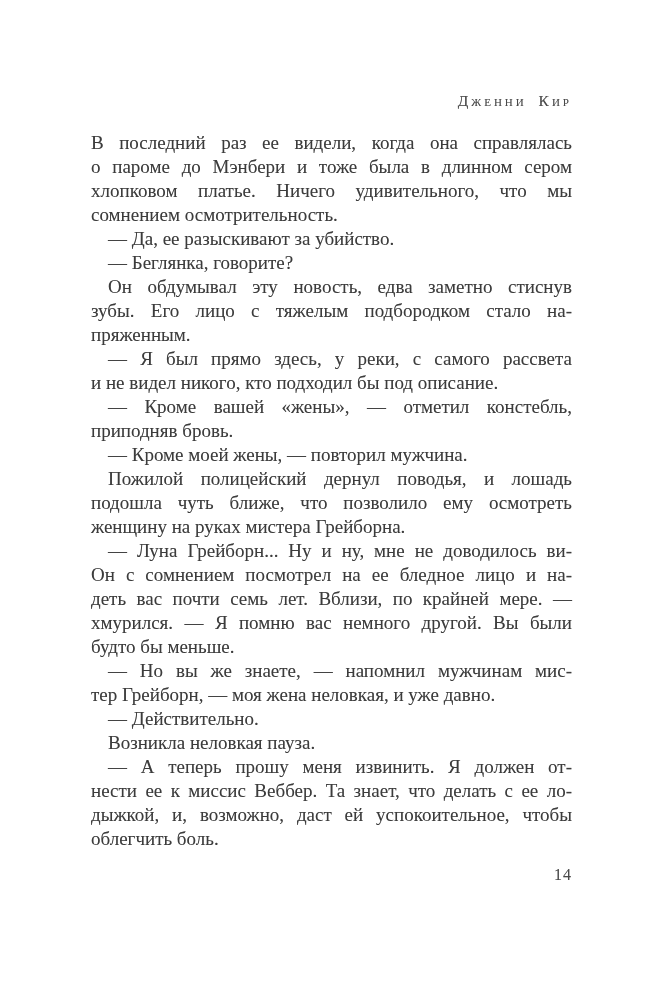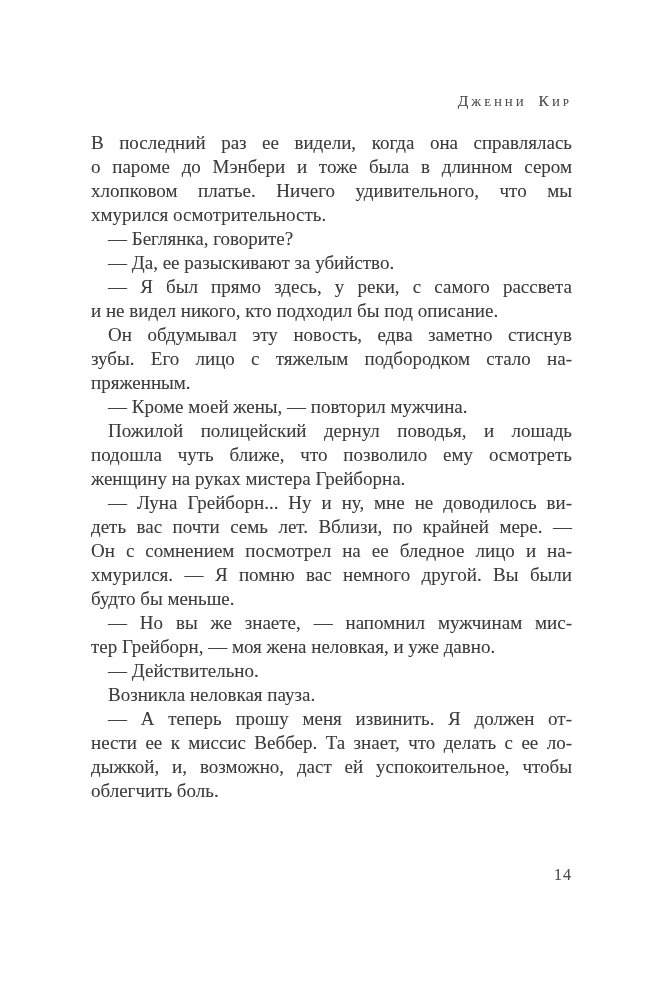--- a/index.html
+++ b/index.html
@@ -68,49 +68,53 @@
 <body>
 
 <div class="page">
   <div class="running-header">Дженни Кир</div>
 
   <div class="body-text">
       <div class="paragraph">
         <div class="line justified">В последний раз ее видели, когда она справлялась</div>
         <div class="line justified">о пароме до Мэнбери и тоже была в длинном сером</div>
         <div class="line justified">хлопковом платье. Ничего удивительного, что мы</div>
-        <div class="line">хмурился осмотрительность.</div>
+        <div class="line">сомнением осмотрительность.</div>
+      </div>
+      <div class="paragraph">
+        <div class="line indent">— Да, ее разыскивают за убийство.</div>
       </div>
       <div class="paragraph">
         <div class="line indent">— Беглянка, говорите?</div>
       </div>
       <div class="paragraph">
-        <div class="line indent">— Да, ее разыскивают за убийство.</div>
+        <div class="line justified indent">Он обдумывал эту новость, едва заметно стиснув</div>
+        <div class="line justified">зубы. Его лицо с тяжелым подбородком стало на-</div>
+        <div class="line">пряженным.</div>
       </div>
       <div class="paragraph">
         <div class="line justified indent">— Я был прямо здесь, у реки, с самого рассвета</div>
         <div class="line">и не видел никого, кто подходил бы под описание.</div>
       </div>
       <div class="paragraph">
-        <div class="line justified indent">Он обдумывал эту новость, едва заметно стиснув</div>
-        <div class="line justified">зубы. Его лицо с тяжелым подбородком стало на-</div>
-        <div class="line">пряженным.</div>
+        <div class="line justified indent">— Кроме вашей «жены», — отметил констебль,</div>
+        <div class="line">приподняв бровь.</div>
       </div>
       <div class="paragraph">
         <div class="line indent">— Кроме моей жены, — повторил мужчина.</div>
       </div>
       <div class="paragraph">
         <div class="line justified indent">Пожилой полицейский дернул поводья, и лошадь</div>
         <div class="line justified">подошла чуть ближе, что позволило ему осмотреть</div>
         <div class="line">женщину на руках мистера Грейборна.</div>
       </div>
       <div class="paragraph">
         <div class="line justified indent">— Луна Грейборн... Ну и ну, мне не доводилось ви-</div>
+        <div class="line justified">Он с сомнением посмотрел на ее бледное лицо и на-</div>
         <div class="line justified">деть вас почти семь лет. Вблизи, по крайней мере. —</div>
-        <div class="line justified">Он с сомнением посмотрел на ее бледное лицо и на-</div>
         <div class="line justified">хмурился. — Я помню вас немного другой. Вы были</div>
         <div class="line">будто бы меньше.</div>
       </div>
       <div class="paragraph">
         <div class="line justified indent">— Но вы же знаете, — напомнил мужчинам мис-</div>
         <div class="line">тер Грейборн, — моя жена неловкая, и уже давно.</div>
       </div>
       <div class="paragraph">
         <div class="line indent">— Действительно.</div>
       </div>

